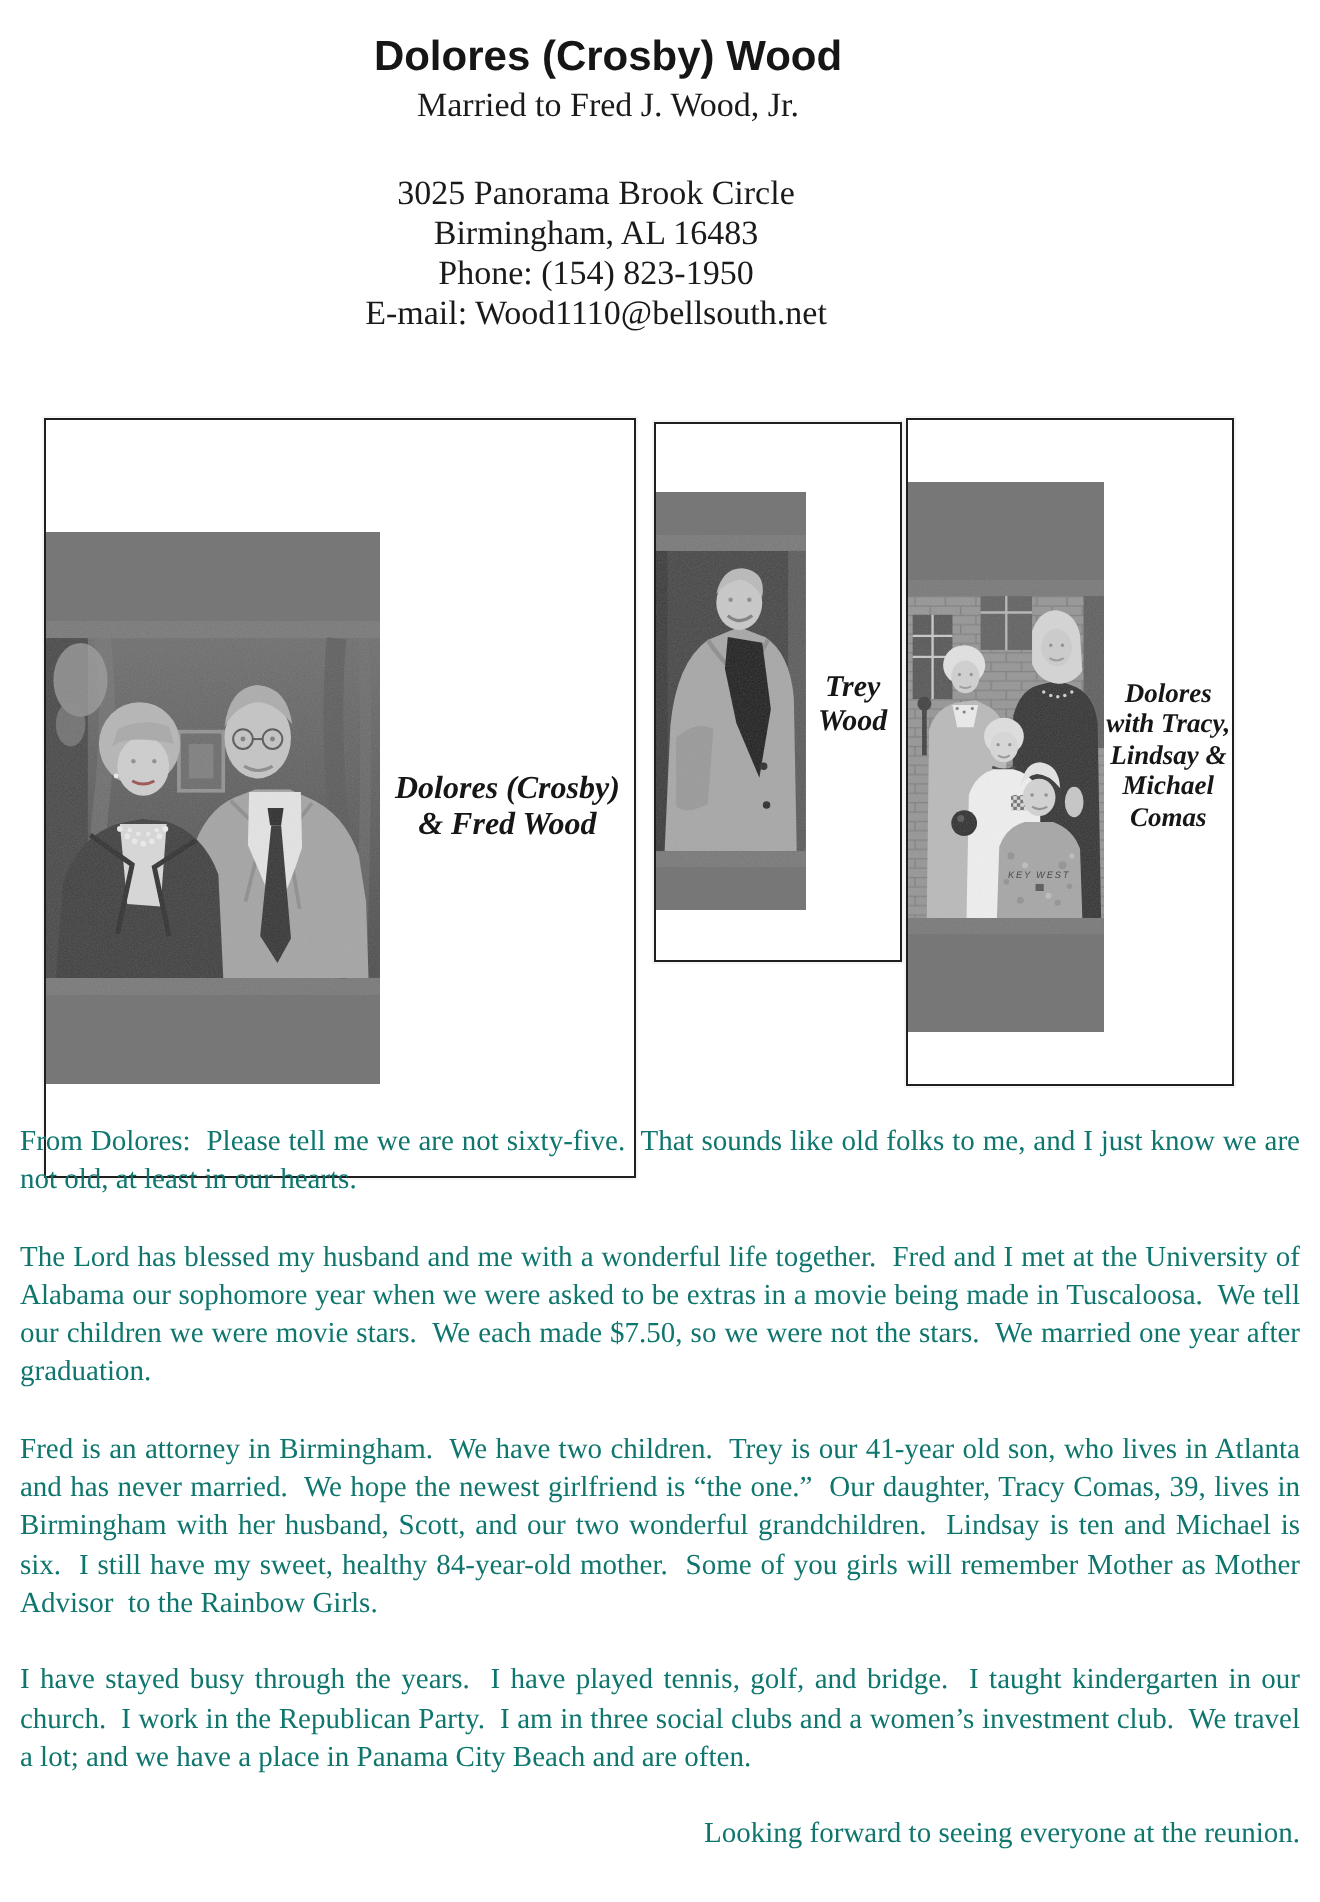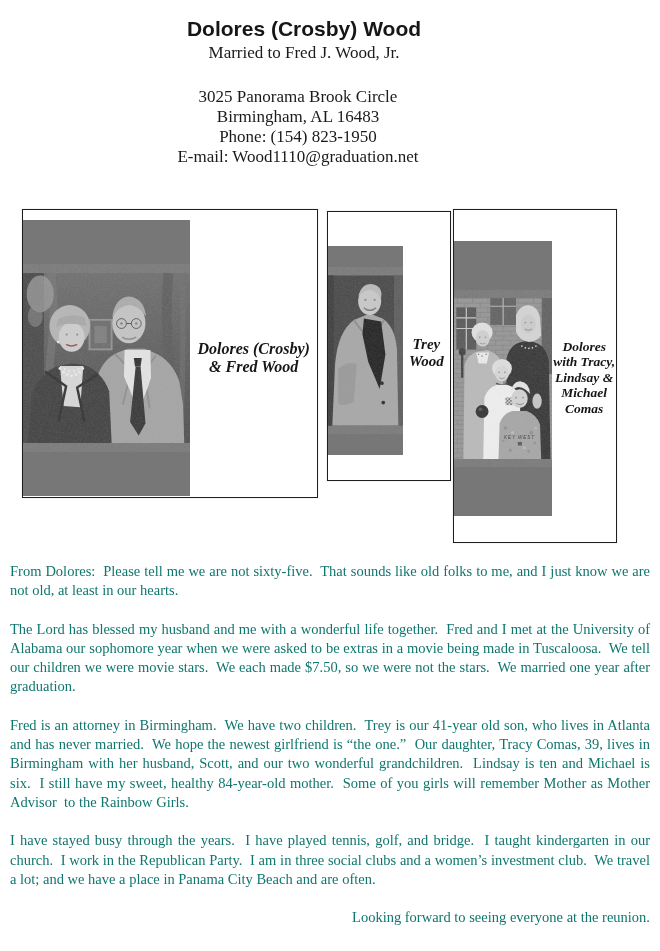--- a/index.html
+++ b/index.html
@@ -40,21 +40,21 @@
     box-shadow: 0 0 0 1px rgba(0,0,0,0.04);
     font-style: italic;
   }
   .frame svg.photo { display: block; background: #777; }
   .frame figcaption {
     font-weight: bold;
     text-align: center;
     white-space: pre-line;
     color: #161616;
   }
-  .frame-1 { left: 22px;  top: 209px; width: 296px; height: 289px; }
+  .frame-1 { left: 22px;  top: 209px; width: 296px; height: 380px; }
   .frame-1 svg.photo { margin-top: 9px; }
   .frame-1 figcaption { margin-top: 9px; font-size: 16px; line-height: 18px; }
 
   .frame-2 { left: 327px; top: 211px; width: 124px; height: 270px; }
   .frame-2 svg.photo { margin-top: 9px; }
   .frame-2 figcaption { margin-top: 13px; font-size: 15px; line-height: 17px; }
 
   .frame-3 { left: 453px; top: 209px; width: 164px; height: 334px; }
   .frame-3 svg.photo { margin-top: 5px; }
   .frame-3 figcaption { margin-top: 3px; font-size: 13.5px; line-height: 15.5px; }
@@ -98,21 +98,21 @@
 
 <div class="page">
 
   <header class="header">
     <h1 class="title">Dolores (Crosby) Wood</h1>
     <div class="subtitle">Married to Fred J. Wood, Jr.</div>
     <div class="contact">
       <div>3025 Panorama Brook Circle</div>
       <div>Birmingham, AL 16483</div>
       <div>Phone:  (154) 823-1950</div>
-      <div>E-mail:  Wood1110@graduation.net</div>
+      <div>E-mail:  Wood1110@bellsouth.net</div>
     </div>
   </header>
 
   <figure class="frame frame-1">
     <svg class="photo" width="272" height="276" viewBox="0 0 272 276">
       <rect width="272" height="276" fill="url(#p1bg)"></rect>
       <rect x="0" y="0" width="34" height="276" fill="#474747"></rect>
       <path d="M46 0 q8 64 -2 142 q-6 62 4 134" stroke="#787878" stroke-width="13" fill="none" opacity="0.55"></path>
       <path d="M236 0 q-6 70 2 150 q5 60 -3 126" stroke="#585858" stroke-width="16" fill="none" opacity="0.7"></path>
       <path d="M258 0 q4 80 -2 276" stroke="#6f6f6f" stroke-width="9" fill="none" opacity="0.5"></path>

